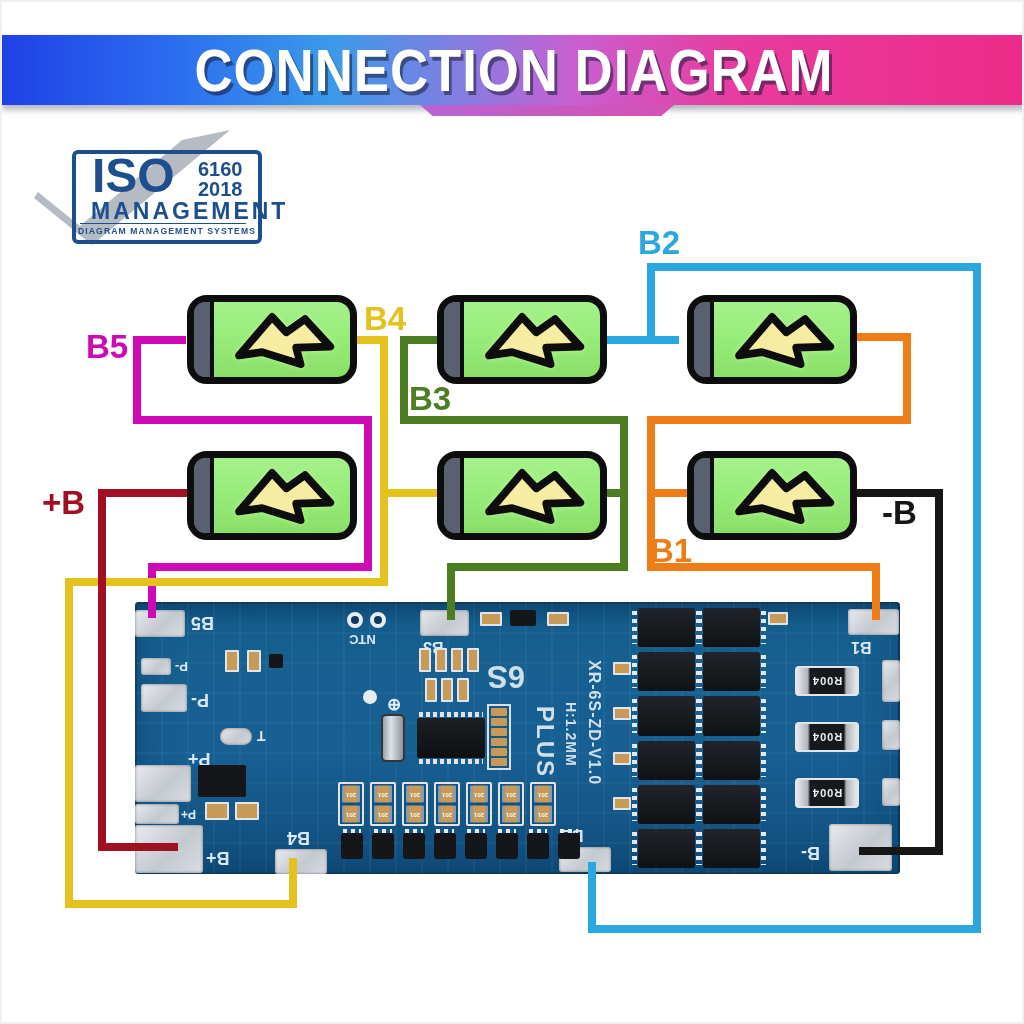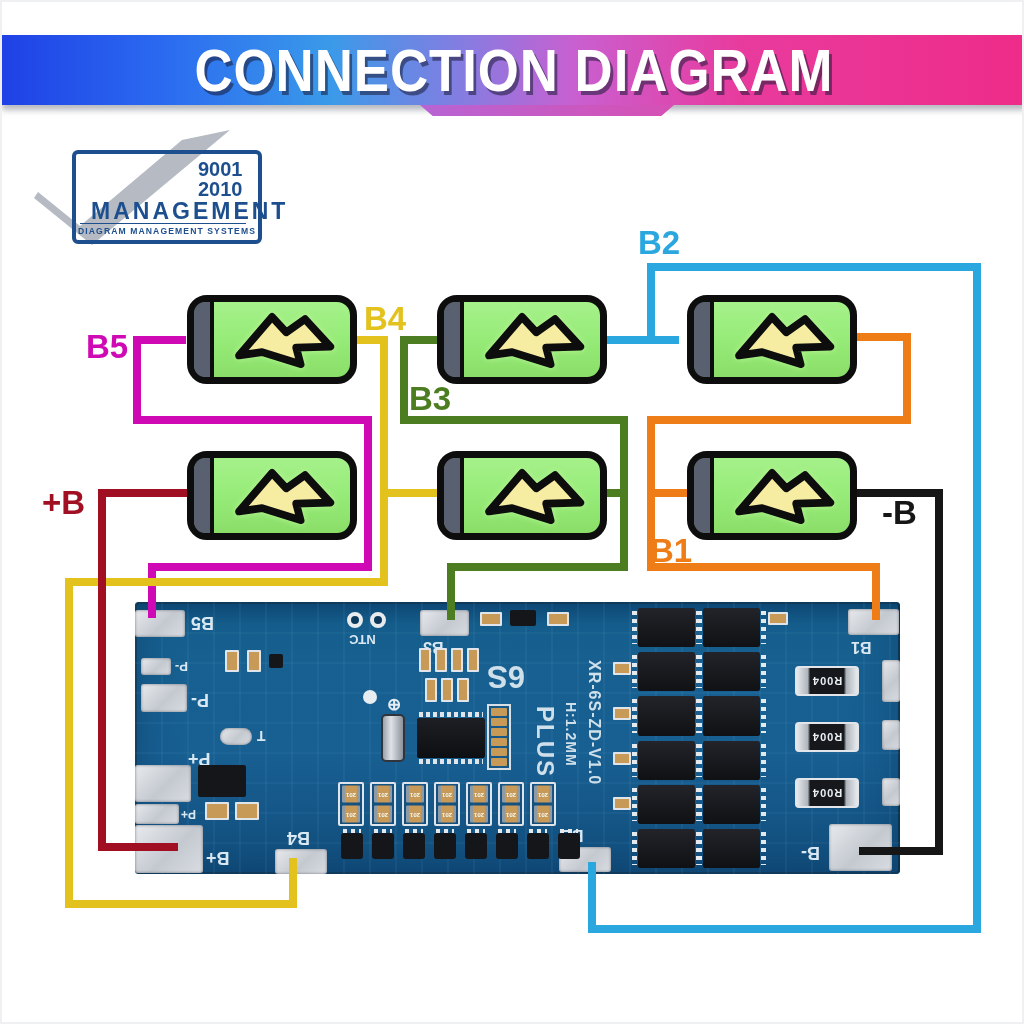--- a/index.html
+++ b/index.html
@@ -97,22 +97,23 @@
 
   <div id="banner">
     <div id="banner-title">CONNECTION DIAGRAM</div>
   </div>
   <div id="banner-tab"></div>
 
   <svg id="iso-check" viewBox="0 0 205 118">
     <polygon points="8,62 50,96 152,10 200,0 62,115 4,68" fill="#b5bac3"></polygon>
   </svg>
   <div id="iso-box"></div>
-  <div id="iso-9001" class="isoblue">9001</div>
-  <div id="iso-2015" class="isoblue">2010</div>
+  <div id="iso-word" class="isoblue">ISO</div>
+  <div id="iso-9001" class="isoblue">6160</div>
+  <div id="iso-2015" class="isoblue">2018</div>
   <div id="iso-cert" class="isoblue">MANAGEMENT</div>
   <div id="iso-line"></div>
   <div id="iso-tag" class="isoblue">DIAGRAM MANAGEMENT SYSTEMS</div>
 
   <div id="pcb">
 
     <div class="pad" style="left:0;top:8px;width:50px;height:27px;"></div>
     <div class="silk" style="left:56px;top:10px;font-size:18px;">B5</div>
     <div class="pad" style="left:6px;top:56px;width:30px;height:17px;"></div>
     <div class="silk" style="left:40px;top:57px;font-size:13px;">P-</div>

